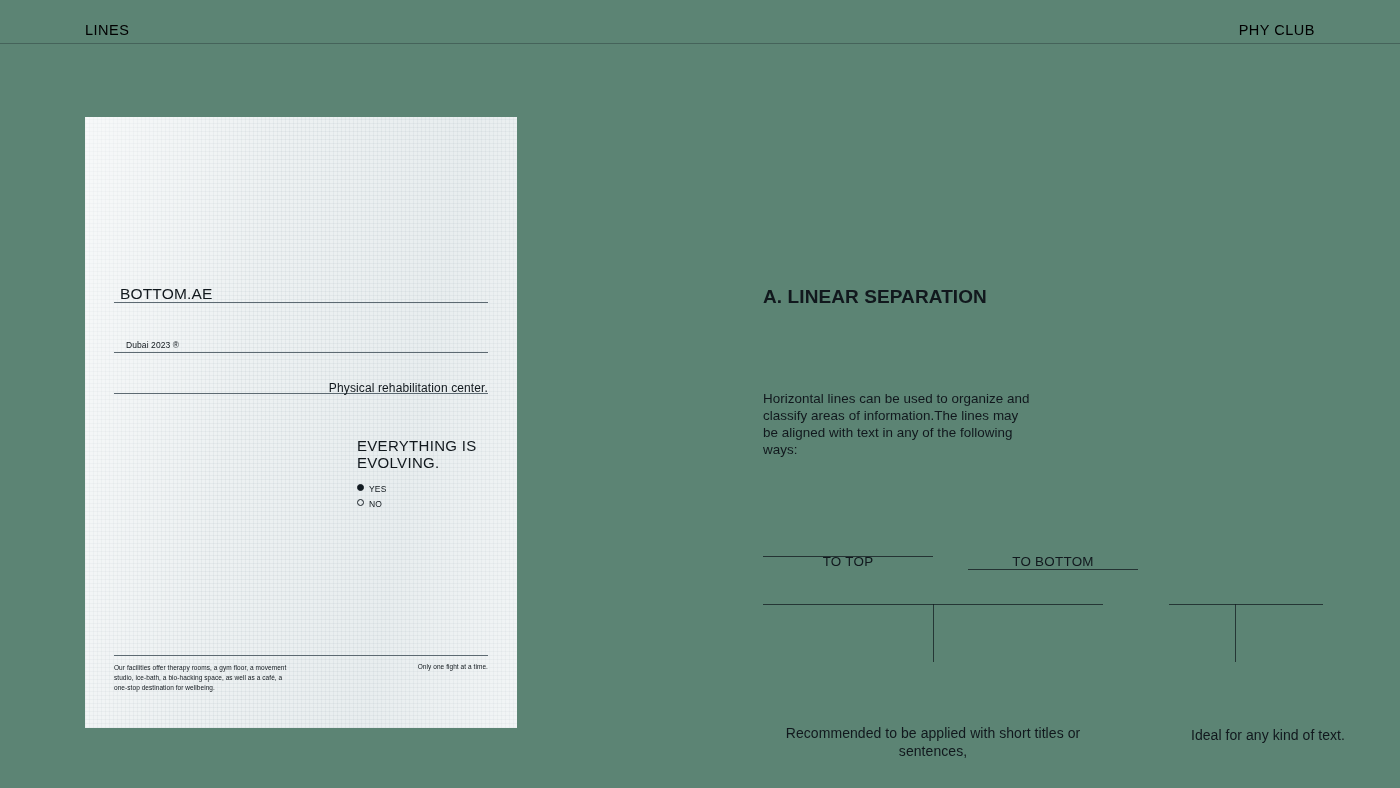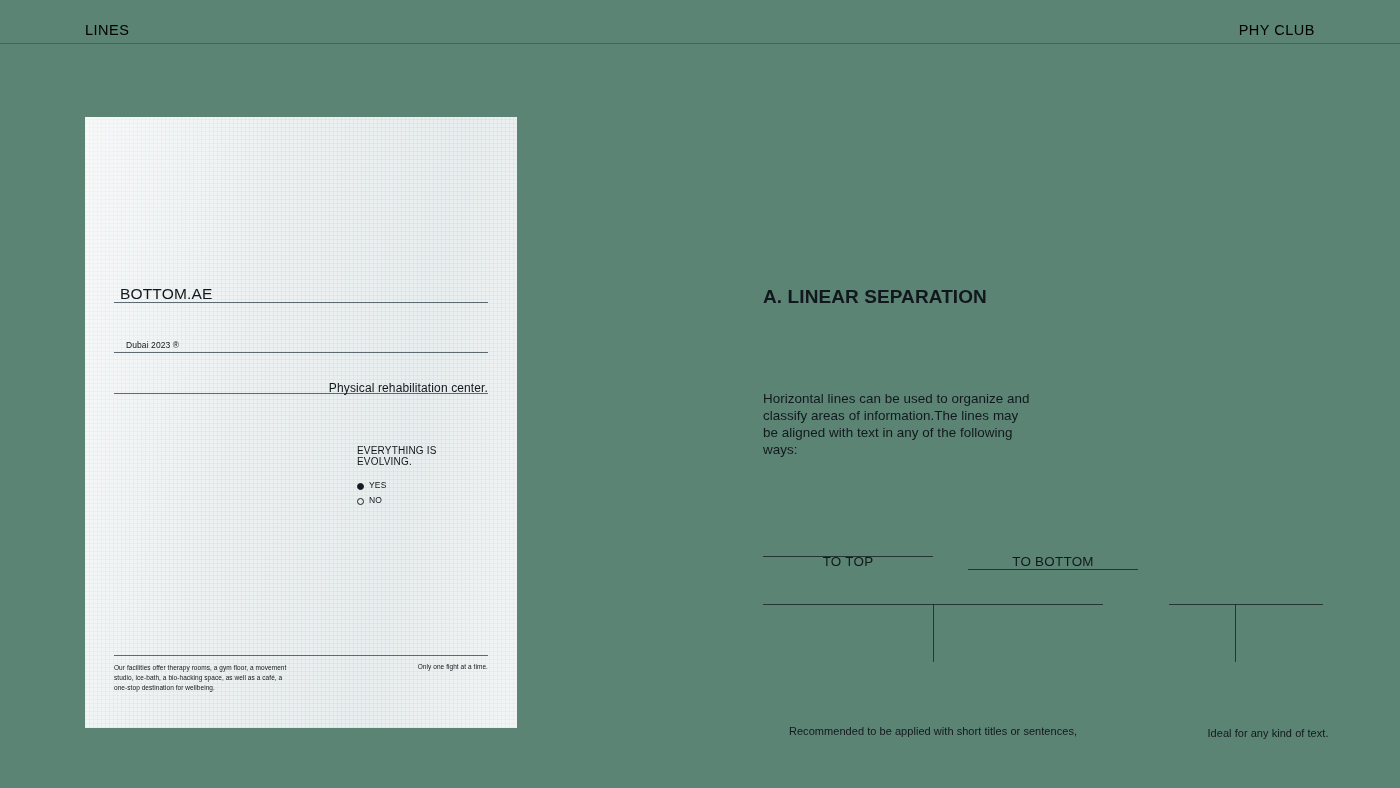--- a/index.html
+++ b/index.html
@@ -132,28 +132,27 @@
   }
 
   
   #poll-block {
     position: absolute;
     left: 272px;
     top: 320px;
     width: 132px;
   }
   #poll-question {
-    font-size: 10px;
+    font-size: 15px;
     letter-spacing: 0.02em;
     margin-bottom: 13px;
-    margin-top: 8px;
   }
   .poll-option {
     display: flex;
-    align-items: flex-end;
+    align-items: flex-start;
     gap: 5px;
     margin-bottom: 5px;
     font-size: 8.5px;
     letter-spacing: 0.02em;
   }
   .radio-dot {
     width: 7px;
     height: 7px;
     border-radius: 50%;
     border: 1px solid #1a2228;
@@ -289,21 +288,21 @@
     opacity: 0.72;
     top: 85px;
     height: 58px;
   }
   #demo-tick-mid   { left: 170px; }
   #demo-tick-right { left: 472px; }
 
   .demo-caption {
     position: absolute;
     text-align: center;
-    font-size: 11px;
+    font-size: 14px;
     line-height: 1.3;
     letter-spacing: 0.004em;
   }
   #demo-caption-left  { left: 0px;   top: 205px; width: 340px; }
   #demo-caption-right { left: 420px; top: 207px; width: 170px; }
 </style>
 </head>
 <body>
 
 <div id="page-header">

